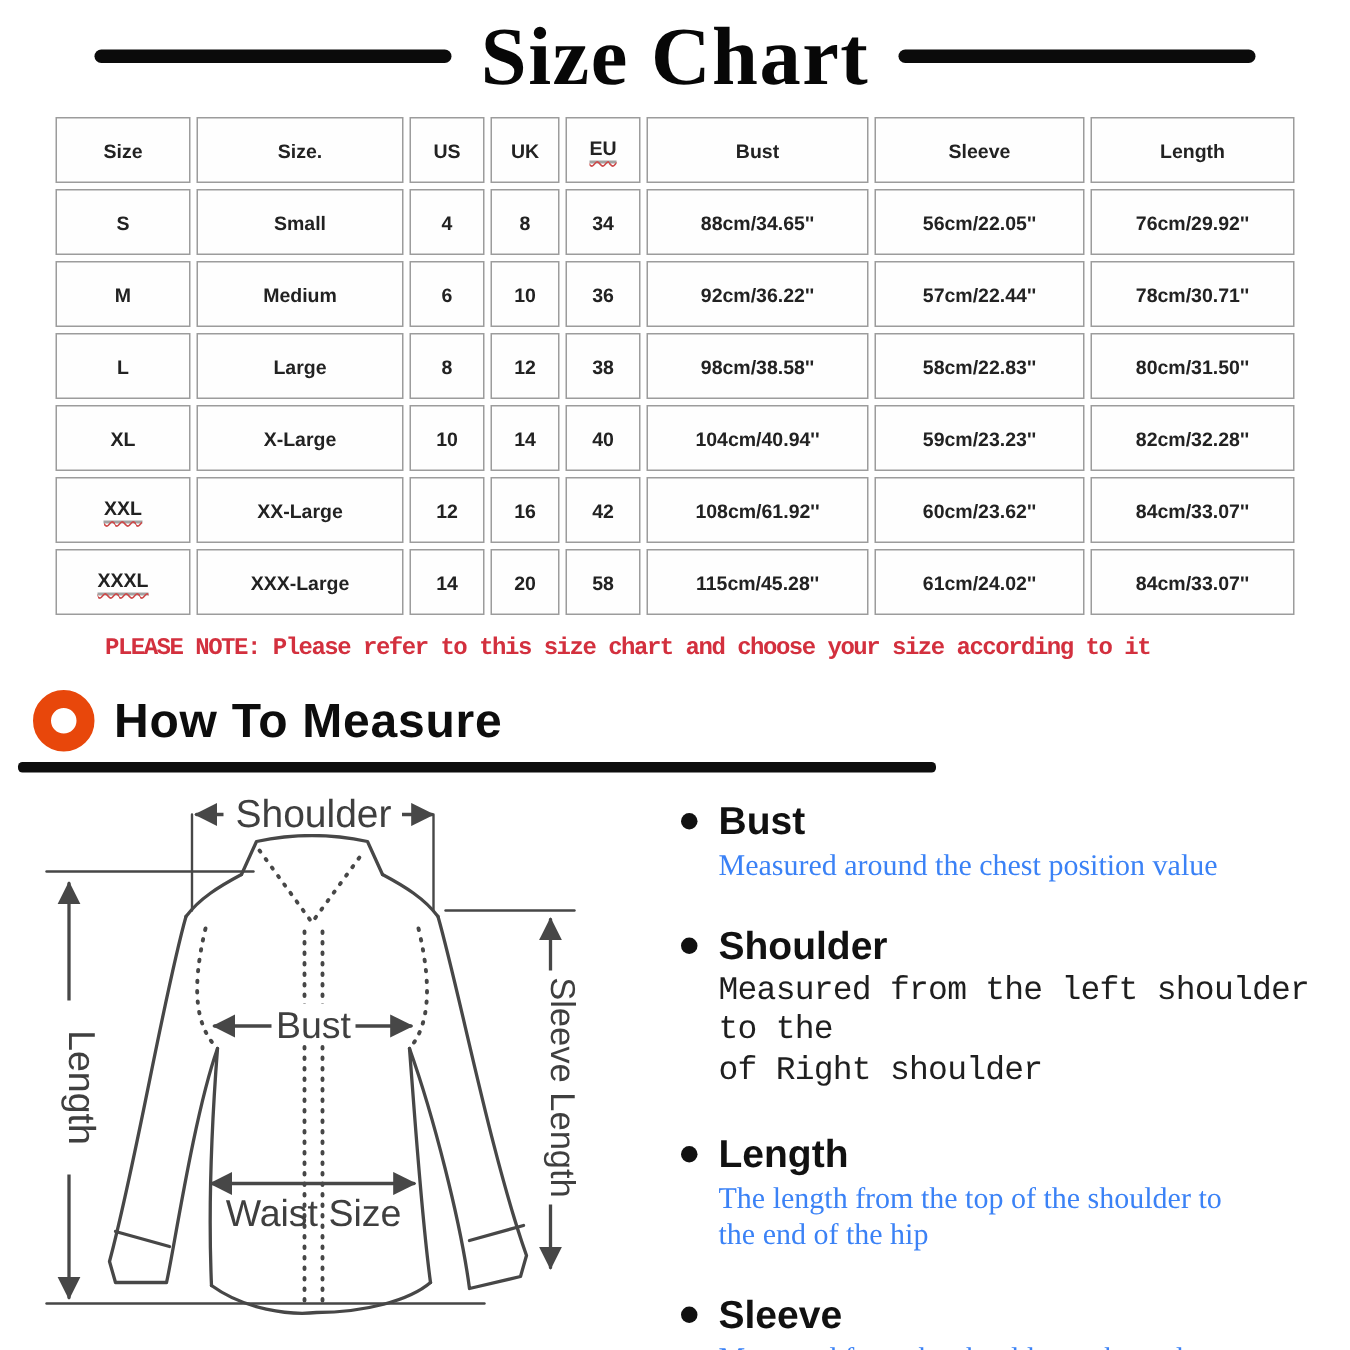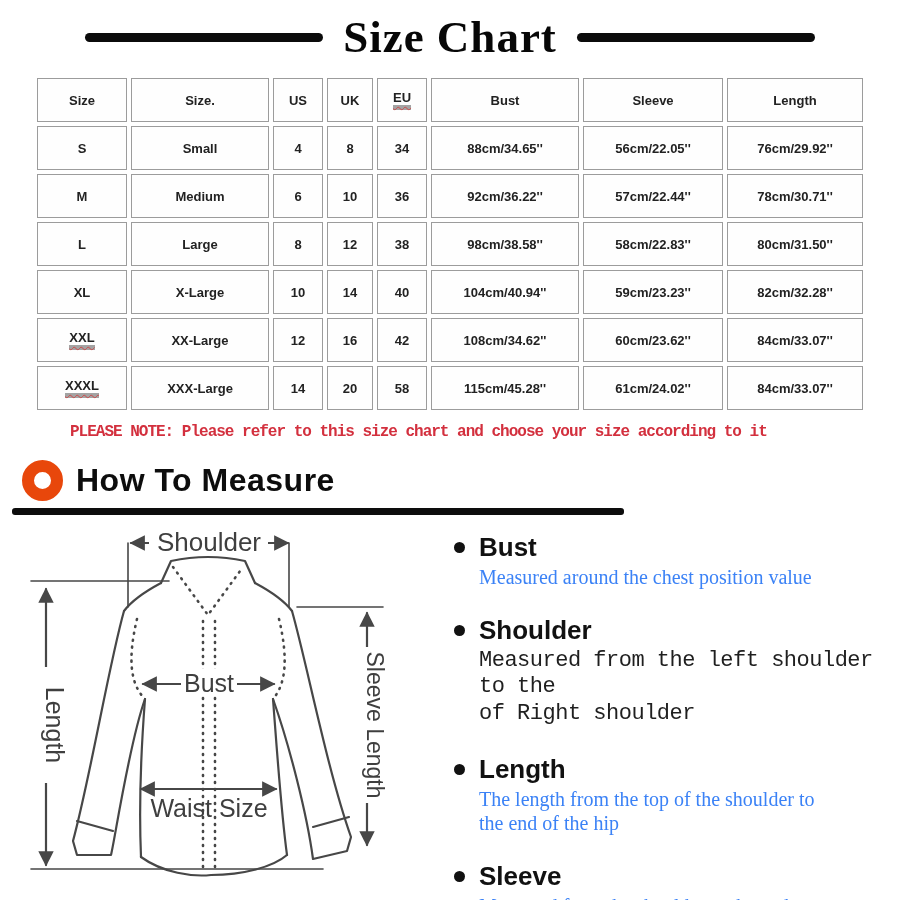--- a/index.html
+++ b/index.html
@@ -3,31 +3,31 @@
 <meta charset="utf-8">
 <style>
   html,body{margin:0;padding:0;}
   body{
     width:900px;height:900px;background:#ffffff;overflow:hidden;
     font-family:"Liberation Sans",sans-serif;color:#1a1a1a;
   }
   
   .title-row{display:flex;align-items:center;justify-content:center;gap:20px;padding-top:6px;height:62px;}
   .title-bar{height:9px;width:238px;background:#0b0b0b;border-radius:5px;}
-  .page-title{font-family:"Liberation Serif",serif;font-weight:bold;font-size:45px;line-height:1;color:#070707;letter-spacing:1px;}
+  .page-title{font-family:"Liberation Serif",serif;font-weight:bold;font-size:55px;line-height:1;color:#070707;letter-spacing:1px;}
   
   table.size-table{margin:6px auto 0 auto;width:832px;border-collapse:separate;border-spacing:4px;table-layout:fixed;}
   table.size-table td{
     border:1px solid #9c9c9c;background:#fefefe;height:40px;
     text-align:center;vertical-align:middle;font-size:13px;font-weight:bold;color:#222;
   }
   col.c-size{width:90px;}col.c-sizename{width:138px;}col.c-us{width:50px;}
   col.c-uk{width:46px;}col.c-eu{width:50px;}col.c-bust{width:148px;}
   col.c-sleeve{width:140px;}col.c-length{width:136px;}
-  .u-sq{display:inline-block;line-height:1.15;border-bottom:5px solid #a3a3a3;
+  .u-sq{display:inline-block;line-height:1.15;border-bottom:2px solid #a3a3a3;
         text-decoration:underline wavy #cd4848 1px;text-underline-offset:4px;}
   
   .note{margin:9px 0 15px 70px;font-family:"Liberation Mono",monospace;font-weight:bold;
         font-size:16px;letter-spacing:-1px;}
   
   .h2m-row{display:flex;align-items:center;margin:8px 0 0 22px;height:48px;}
   .ring{width:17px;height:17px;border:12px solid #e8470b;border-radius:50%;background:#fff;margin-right:13px;flex:0 0 auto;}
   .h2m-title{font-size:32px;font-weight:800;letter-spacing:0.5px;color:#0d0d0d;line-height:1;}
   .h2m-bar{margin:4px 0 0 12px;width:612px;height:7px;background:#0d0d0d;border-radius:3px;}
   
@@ -112,21 +112,21 @@
     <td><span>104cm/40.94''</span></td>
     <td><span>59cm/23.23''</span></td>
     <td><span>82cm/32.28''</span></td>
   </tr>
   <tr>
     <td><span class="u-sq">XXL</span></td>
     <td><span>XX-Large</span></td>
     <td><span>12</span></td>
     <td><span>16</span></td>
     <td><span>42</span></td>
-    <td><span>108cm/34.62''</span></td>
+    <td><span>108cm/61.92''</span></td>
     <td><span>60cm/23.62''</span></td>
     <td><span>84cm/33.07''</span></td>
   </tr>
   <tr>
     <td><span class="u-sq">XXXL</span></td>
     <td><span>XXX-Large</span></td>
     <td><span>14</span></td>
     <td><span>20</span></td>
     <td><span>58</span></td>
     <td><span>115cm/45.28''</span></td>

